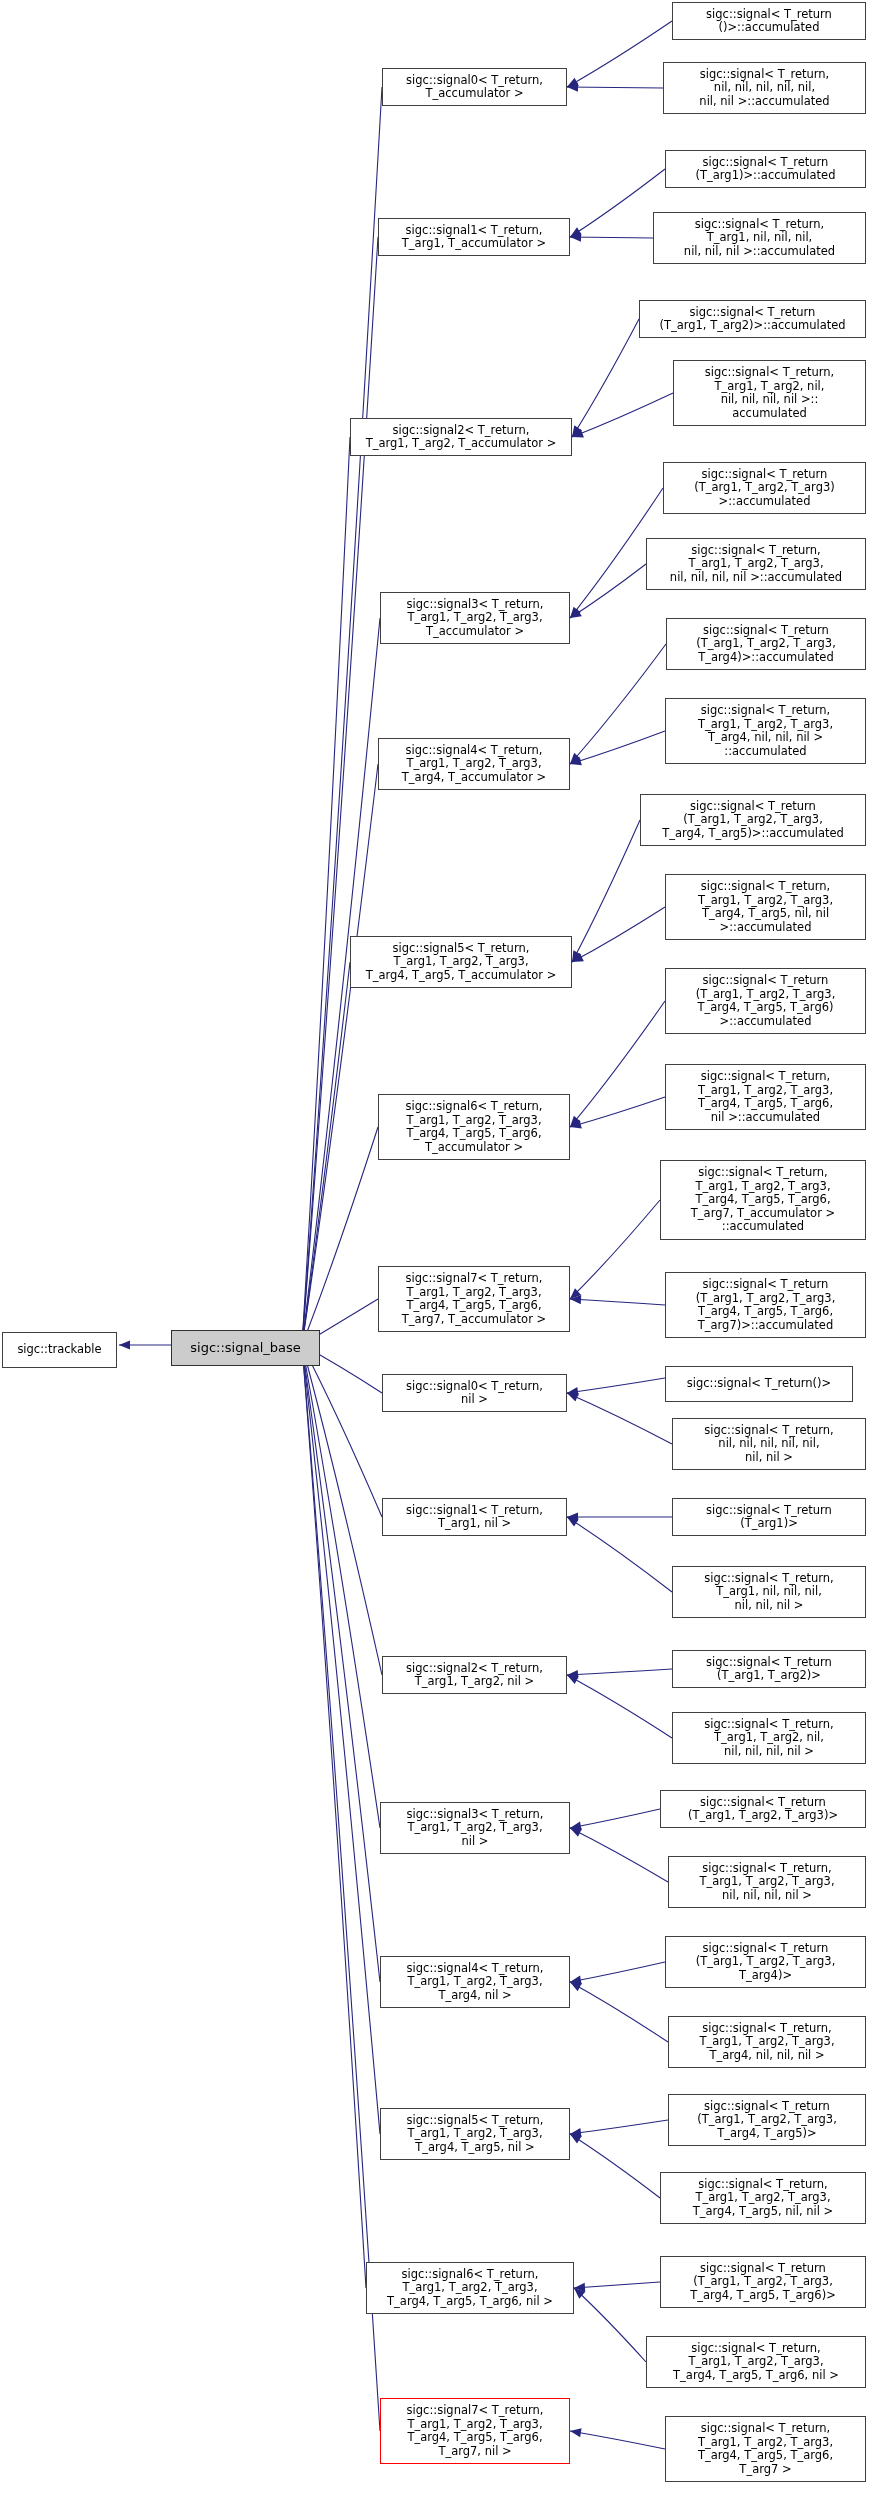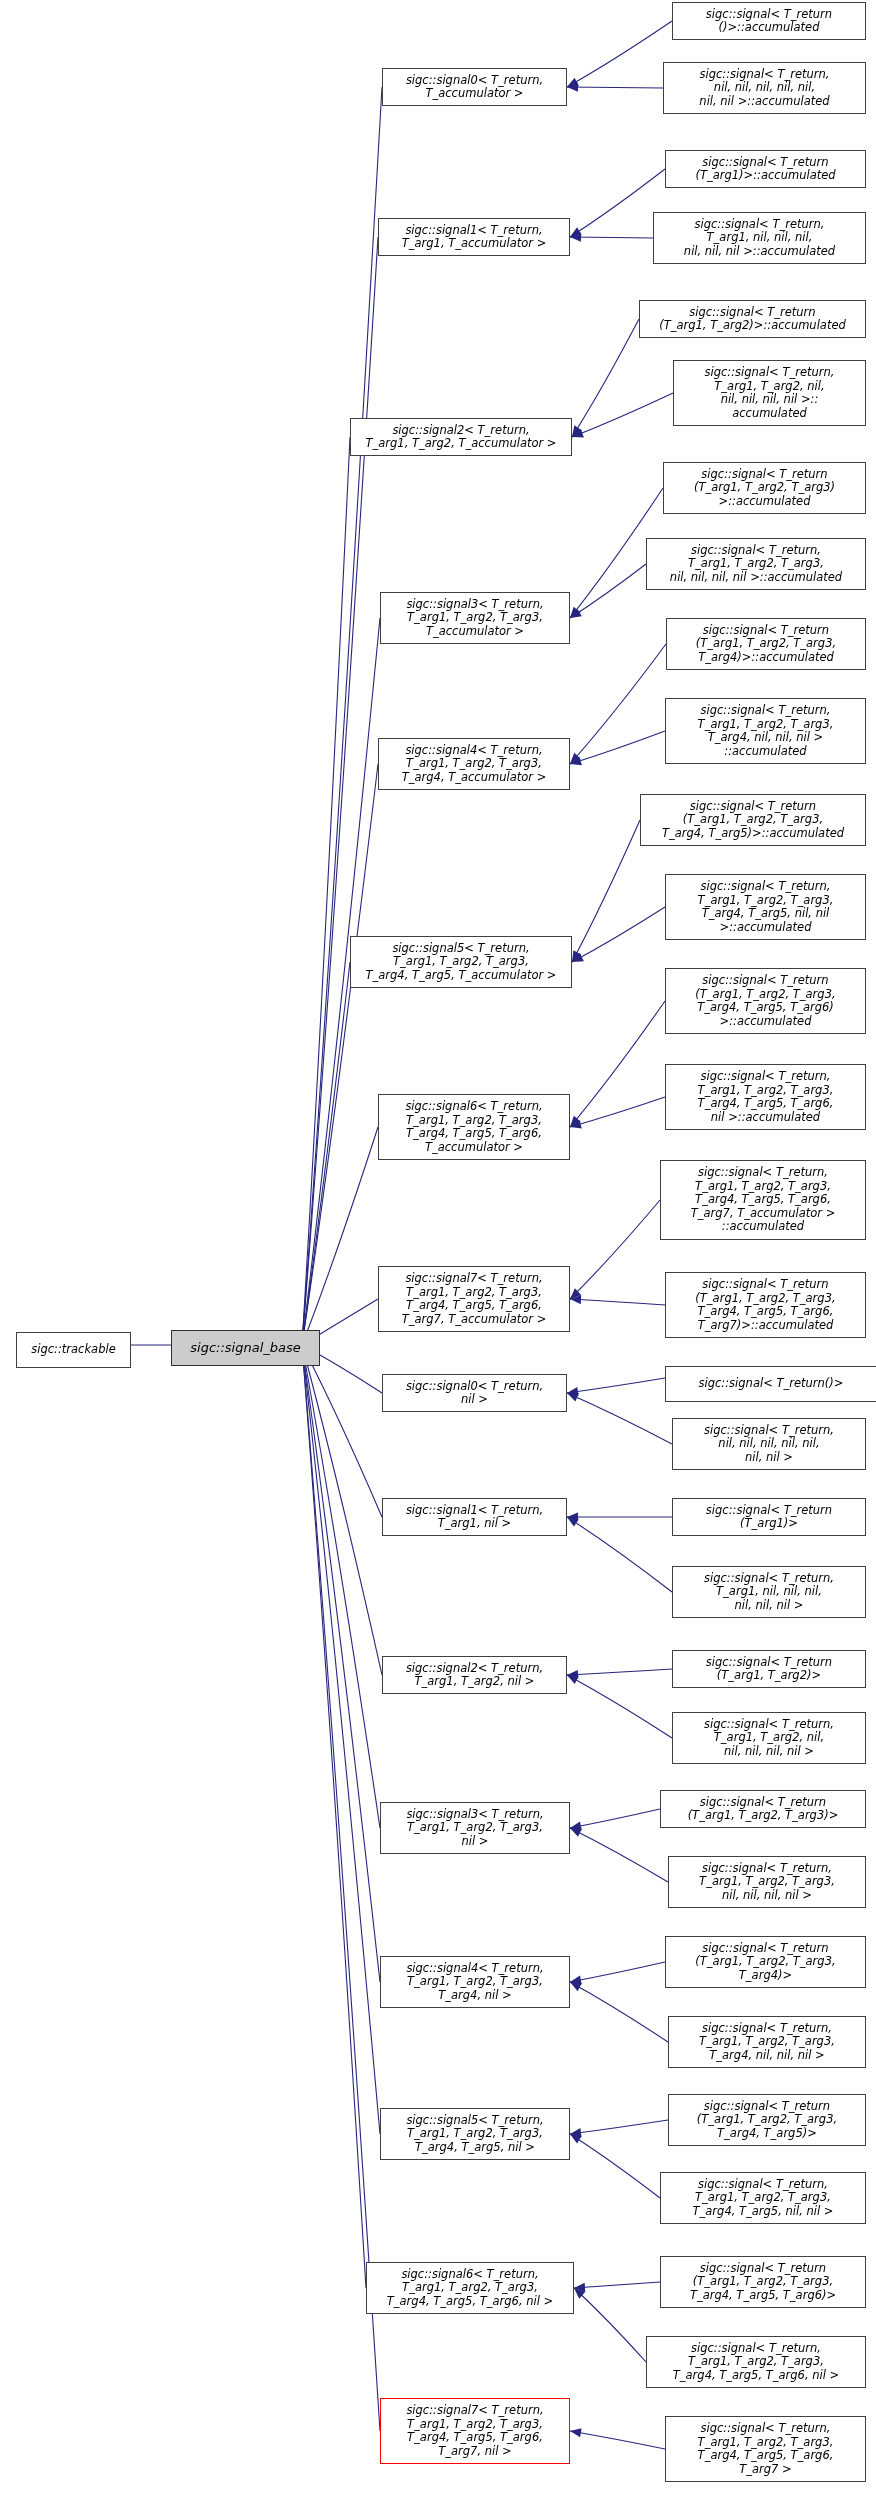--- a/index.html
+++ b/index.html
@@ -25,21 +25,20 @@
     color:#000000;
     font-size:11.5px;
     line-height:13.5px;
     text-align:center;
     display:flex;
     align-items:center;
     justify-content:center;
     white-space:pre-line;
     padding:17px 3px;
     z-index:5;
-    font-style:italic;
   }
   .node.current{
     background:#cccccc;
     border:1px solid #303030;
     font-size:13px;
   }
   .node.highlight{
     border:1px solid #ff0000;
   }
 </style>
@@ -139,21 +138,21 @@
       <path d="M660,2198 Q610.5,2159.92 570,2134" stroke="#26267f" fill="none" stroke-width="1.1"></path>
       <polygon points="570,2134 581.7984792905473,2135.719269155929 577.0622547396473,2143.606485204919" fill="#26267f"></polygon>
       <path d="M660,2282 L574,2288" stroke="#26267f" fill="none" stroke-width="1.1"></path>
       <polygon points="574,2288 584.7104207073324,2282.761022211161 585.2514979997928,2291.9450973068683" fill="#26267f"></polygon>
       <path d="M646,2362 Q606.4,2317.97 574,2288" stroke="#26267f" fill="none" stroke-width="1.1"></path>
       <polygon points="574,2288 585.3226308216415,2291.7360448708246 579.2923728215058,2298.6841373034135" fill="#26267f"></polygon>
       <path d="M665,2449 Q612.75,2438.29 570,2431" stroke="#26267f" fill="none" stroke-width="1.1"></path>
       <polygon points="570,2431 581.5886032561745,2428.195668605357 580.135090645993,2437.2801224189902" fill="#26267f"></polygon>
     </svg>
   <div id="node-layer">
-      <div class="node" style="left: 16px; top: 1332px; width: 115px; height: 26px;">sigc::trackable</div>
+      <div class="node" style="left: 2px; top: 1332px; width: 115px; height: 26px;">sigc::trackable</div>
       <div class="node current" style="left: 171px; top: 1330px; width: 149px; height: 30px;">sigc::signal_base</div>
       <div class="node" style="left: 382px; top: 68px; width: 185px; height: 38px;">sigc::signal0&lt; T_return,
 T_accumulator &gt;</div>
       <div class="node" style="left: 378px; top: 218px; width: 192px; height: 38px;">sigc::signal1&lt; T_return,
 T_arg1, T_accumulator &gt;</div>
       <div class="node" style="left: 350px; top: 418px; width: 222px; height: 38px;">sigc::signal2&lt; T_return,
 T_arg1, T_arg2, T_accumulator &gt;</div>
       <div class="node" style="left: 380px; top: 592px; width: 190px; height: 52px;">sigc::signal3&lt; T_return,
 T_arg1, T_arg2, T_arg3,
 T_accumulator &gt;</div>
@@ -239,21 +238,21 @@
 nil &gt;::accumulated</div>
       <div class="node" style="left: 660px; top: 1160px; width: 206px; height: 80px;">sigc::signal&lt; T_return,
 T_arg1, T_arg2, T_arg3,
 T_arg4, T_arg5, T_arg6,
 T_arg7, T_accumulator &gt;
 ::accumulated</div>
       <div class="node" style="left: 665px; top: 1272px; width: 201px; height: 66px;">sigc::signal&lt; T_return
 (T_arg1, T_arg2, T_arg3,
 T_arg4, T_arg5, T_arg6,
 T_arg7)&gt;::accumulated</div>
-      <div class="node" style="left: 665px; top: 1366px; width: 212px; height: 24px;">sigc::signal&lt; T_return()&gt;</div>
+      <div class="node" style="left: 665px; top: 1366px; width: 188px; height: 24px;">sigc::signal&lt; T_return()&gt;</div>
       <div class="node" style="left: 672px; top: 1418px; width: 194px; height: 52px;">sigc::signal&lt; T_return,
 nil, nil, nil, nil, nil,
 nil, nil &gt;</div>
       <div class="node" style="left: 672px; top: 1498px; width: 194px; height: 38px;">sigc::signal&lt; T_return
 (T_arg1)&gt;</div>
       <div class="node" style="left: 672px; top: 1566px; width: 194px; height: 52px;">sigc::signal&lt; T_return,
 T_arg1, nil, nil, nil,
 nil, nil, nil &gt;</div>
       <div class="node" style="left: 672px; top: 1650px; width: 194px; height: 38px;">sigc::signal&lt; T_return
 (T_arg1, T_arg2)&gt;</div>

